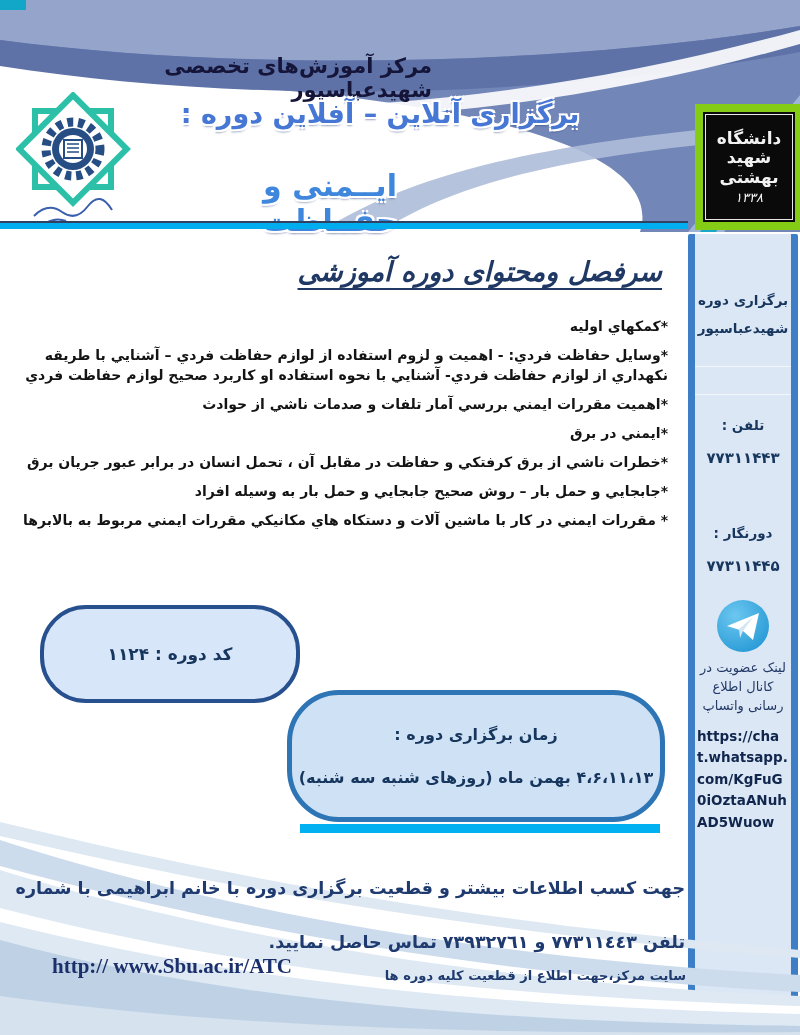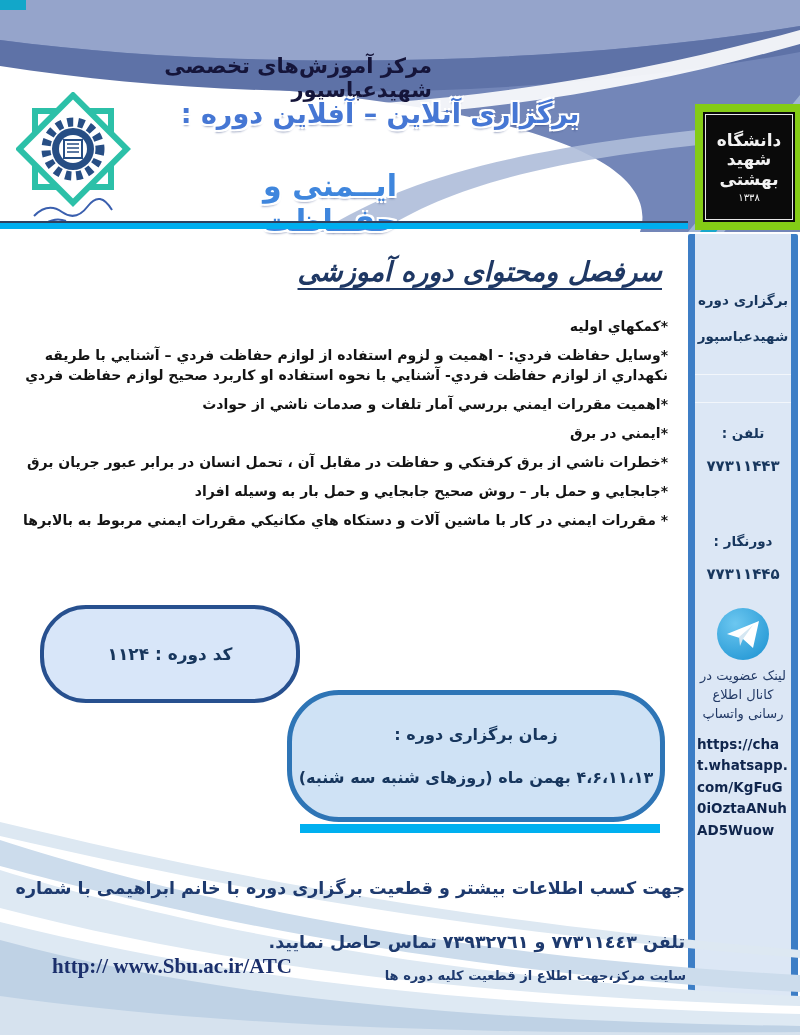--- a/index.html
+++ b/index.html
@@ -17,21 +17,21 @@
                font-size:27px;font-weight:800;color:#4677d4;z-index:2;
                text-shadow:-2px -2px 0 #fff,2px -2px 0 #fff,-2px 2px 0 #fff,2px 2px 0 #fff,0 3px 2px rgba(40,60,120,.45);}
   .course-name{left:205px;top:168px;width:250px;text-align:center;direction:rtl;
                font-size:30px;font-weight:800;color:#3f86dd;z-index:2;
                text-shadow:-2px -2px 0 #fff,2px -2px 0 #fff,-2px 2px 0 #fff,2px 2px 0 #fff,0 3px 2px rgba(40,60,120,.45);}
   .center-logo{left:16px;top:92px;z-index:2;}
   .uni-logo{left:695px;top:76px;width:92px;height:110px;background:#0a0a0a;border:8px solid #84cc16;
             box-shadow:inset 0 0 0 2px #0a0a0a, inset 0 0 0 3px #e8e8e8;z-index:2;
             display:flex;flex-direction:column;align-items:center;justify-content:center;direction:rtl;margin-top:28px;}
   .uni-logo .uni-name{color:#f2f2f2;font-weight:800;font-size:17px;line-height:1.15;text-align:center;padding:0 4px;}
-  .uni-logo .uni-year{color:#f2f2f2;font-size:10px;margin-top:3px;}
+  .uni-logo .uni-year{color:#f2f2f2;font-size:13px;margin-top:3px;font-style:italic;}
   .navy-hairline{left:0;top:221px;width:688px;height:2px;background:#31415f;z-index:2;}
   .cyan-line{left:0;top:223px;width:688px;height:6px;background:#00aeef;z-index:2;}
 
   
   .syllabus-title{right:138px;top:256px;direction:rtl;font-size:27px;font-weight:800;font-style:italic;
                   color:#1f3864;text-decoration:underline;text-underline-offset:7px;z-index:2;}
   .topics{left:20px;top:316px;width:648px;direction:rtl;text-align:right;z-index:2;}
   .topic{font-size:14px;line-height:20px;font-weight:700;color:#141414;margin-bottom:9px;}
 
   .pill{position:absolute;display:flex;flex-direction:column;align-items:center;justify-content:center;
@@ -120,21 +120,21 @@
     <div>کد دوره : ۱۱۲۴</div>
   </div>
   <div class="pill pill-sched">
     <div class="l1">زمان برگزاری دوره :</div>
     <div>۴،۶،۱۱،۱۳ بهمن ماه (روزهای شنبه سه شنبه)</div>
   </div>
   <div class="abs cyan-bar"></div>
 
   <div class="abs sidebar">
     <div class="sb-txt">برگزاری دوره</div>
-    <div class="sb-txt" style="margin-top:20px;">شهیدعباسپور</div>
+    <div class="sb-txt" style="margin-top:12px;">شهیدعباسپور</div>
     <div class="sb-div" style="margin-top:30px;"></div>
     <div class="sb-div" style="margin-top:27px;"></div>
     <div class="sb-txt" style="margin-top:22px;">تلفن :</div>
     <div class="sb-num" style="margin-top:16px;">۷۷۳۱۱۴۴۳</div>
     <div class="sb-txt" style="margin-top:58px;">دورنگار :</div>
     <div class="sb-num" style="margin-top:16px;">۷۷۳۱۱۴۴۵</div>
     <div class="tg-wrap">
       <svg width="54" height="54" viewBox="0 0 54 54">
         <defs>
           <radialGradient id="tg" cx="0.35" cy="0.3" r="0.9">

